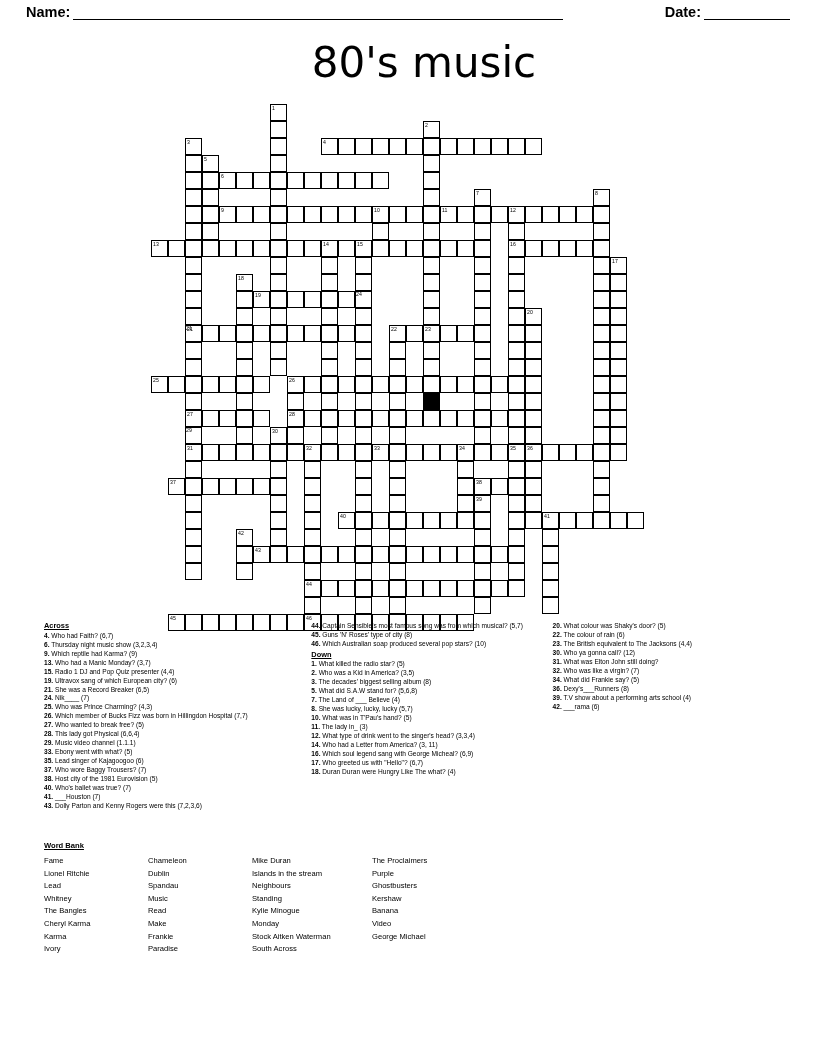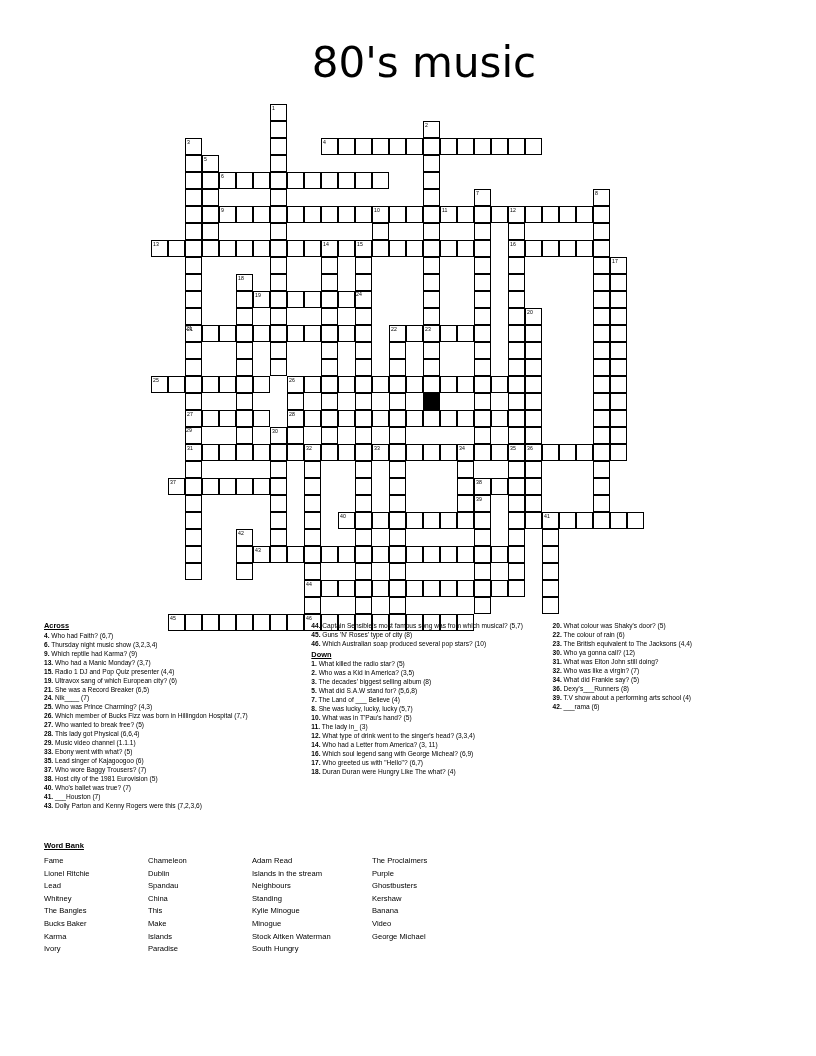--- a/index.html
+++ b/index.html
@@ -78,20 +78,30 @@
   }
   .wb-col { width:104px; }
   .wb-col.wide { width:120px; }
   .wb-item { white-space:nowrap; }
 </style>
 </head>
 <body>
 
 <div class="page">
 
+  <div class="header">
+    <div class="hdr-left">
+      <span>Name:</span>
+      <span class="rule rule-name"></span>
+    </div>
+    <div class="hdr-right">
+      <span>Date:</span>
+      <span class="rule rule-date"></span>
+    </div>
+  </div>
 
   <div class="title">80's music</div>
 
   <div id="grid-wrap">
       <div class="cell" style="left: 270px; top: 0px;">
         <span class="num">1</span>
       </div>
       <div class="cell" style="left: 423px; top: 17px;">
         <span class="num">2</span>
       </div>
@@ -669,43 +679,43 @@
   </div>
 
   <div class="wb-title">Word Bank</div>
   <div class="wordbank" id="wordbank">
       <div class="wb-col">
         <div class="wb-item">Fame</div>
         <div class="wb-item">Lionel Ritchie</div>
         <div class="wb-item">Lead</div>
         <div class="wb-item">Whitney</div>
         <div class="wb-item">The Bangles</div>
-        <div class="wb-item">Bucks Baker</div>
+        <div class="wb-item">Cheryl Karma</div>
         <div class="wb-item">Karma</div>
         <div class="wb-item">Ivory</div>
       </div>
       <div class="wb-col">
         <div class="wb-item">Chameleon</div>
         <div class="wb-item">Dublin</div>
         <div class="wb-item">Spandau</div>
-        <div class="wb-item">China</div>
-        <div class="wb-item">This</div>
+        <div class="wb-item">Music</div>
+        <div class="wb-item">Read</div>
         <div class="wb-item">Make</div>
-        <div class="wb-item">Islands</div>
+        <div class="wb-item">Frankie</div>
         <div class="wb-item">Paradise</div>
       </div>
       <div class="wb-col wide">
-        <div class="wb-item">Adam Read</div>
+        <div class="wb-item">Mike Duran</div>
         <div class="wb-item">Islands in the stream</div>
         <div class="wb-item">Neighbours</div>
         <div class="wb-item">Standing</div>
         <div class="wb-item">Kylie Minogue</div>
-        <div class="wb-item">Minogue</div>
+        <div class="wb-item">Monday</div>
         <div class="wb-item">Stock Aitken Waterman</div>
-        <div class="wb-item">South Hungry</div>
+        <div class="wb-item">South Across</div>
       </div>
       <div class="wb-col wide">
         <div class="wb-item">The Proclaimers</div>
         <div class="wb-item">Purple</div>
         <div class="wb-item">Ghostbusters</div>
         <div class="wb-item">Kershaw</div>
         <div class="wb-item">Banana</div>
         <div class="wb-item">Video</div>
         <div class="wb-item">George Michael</div>
       </div>

